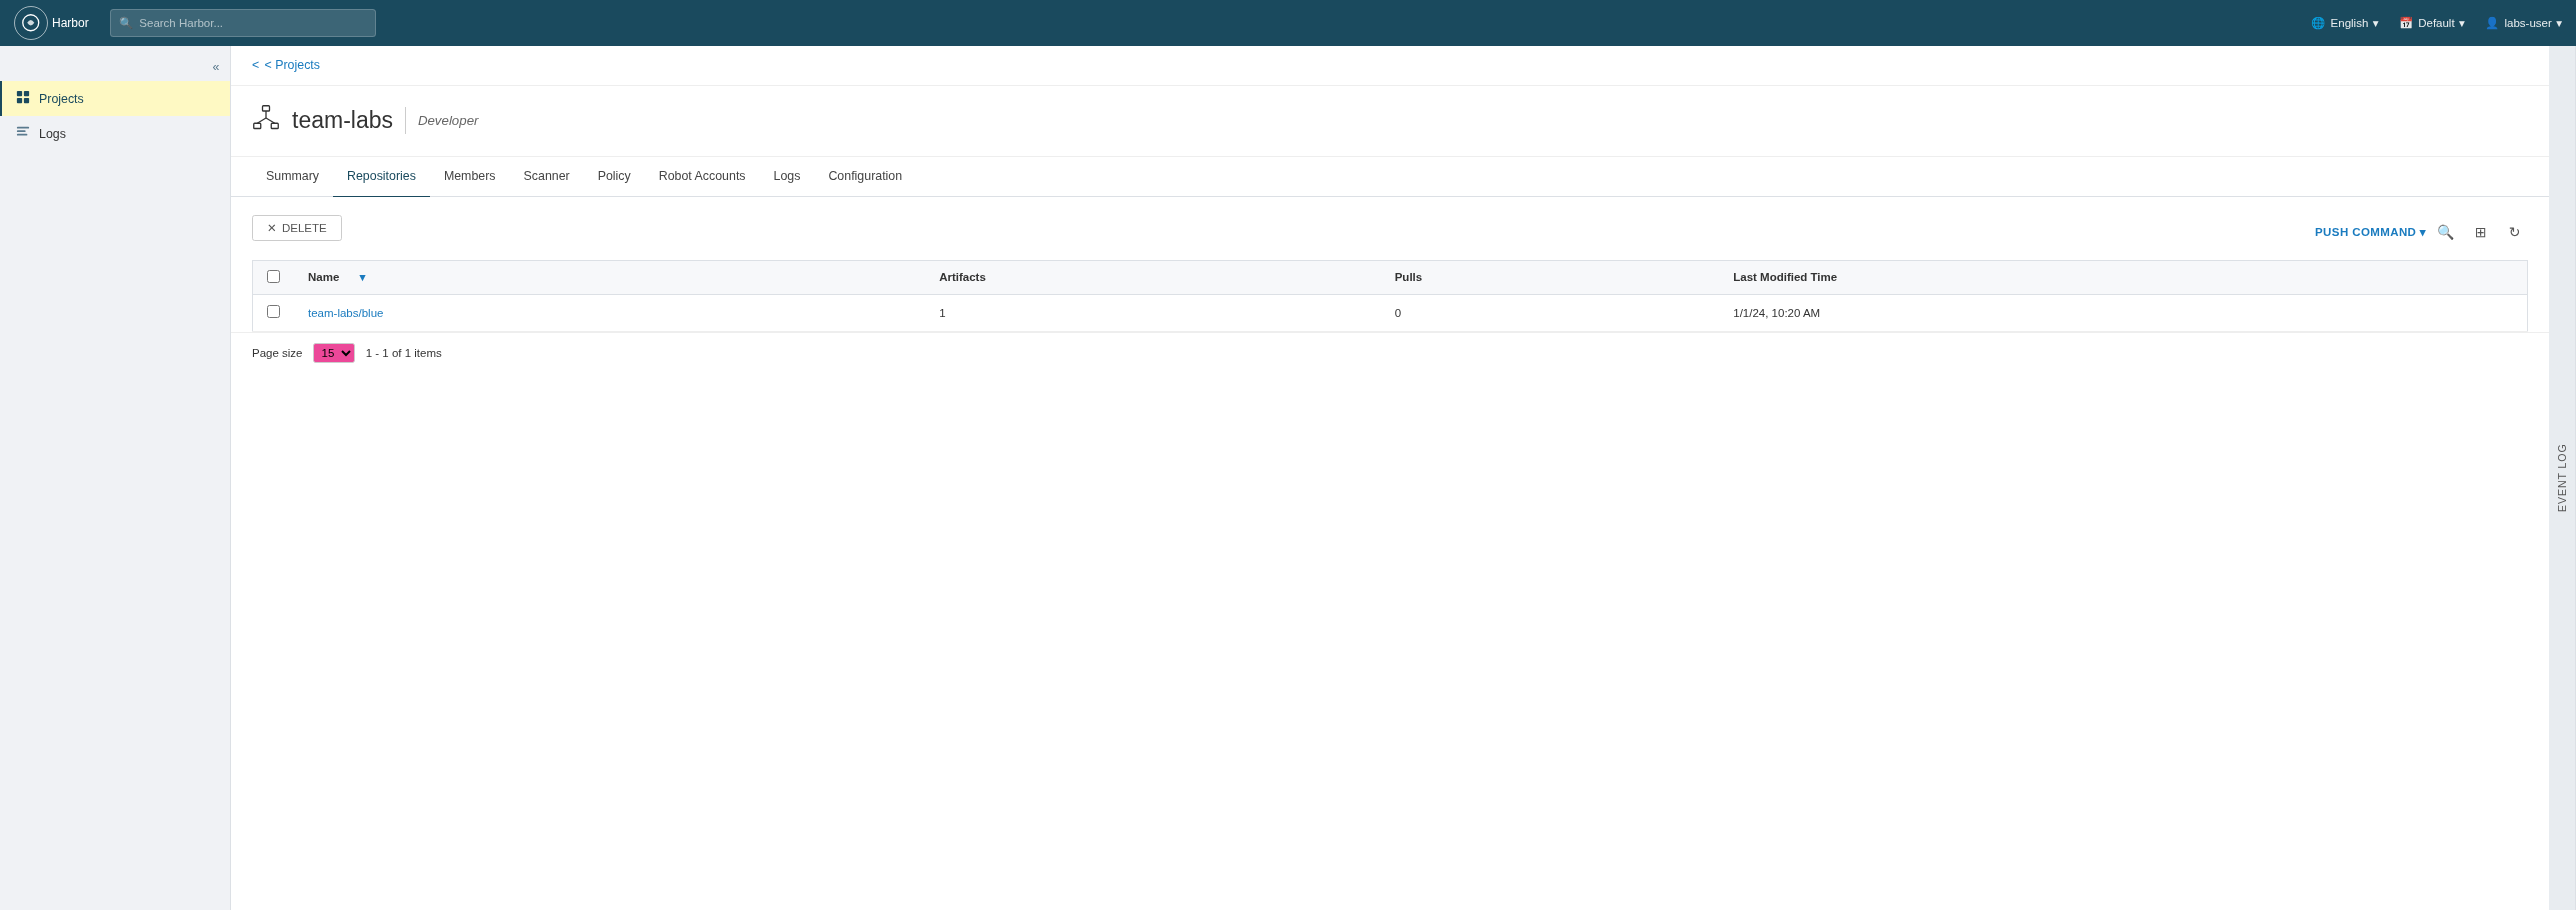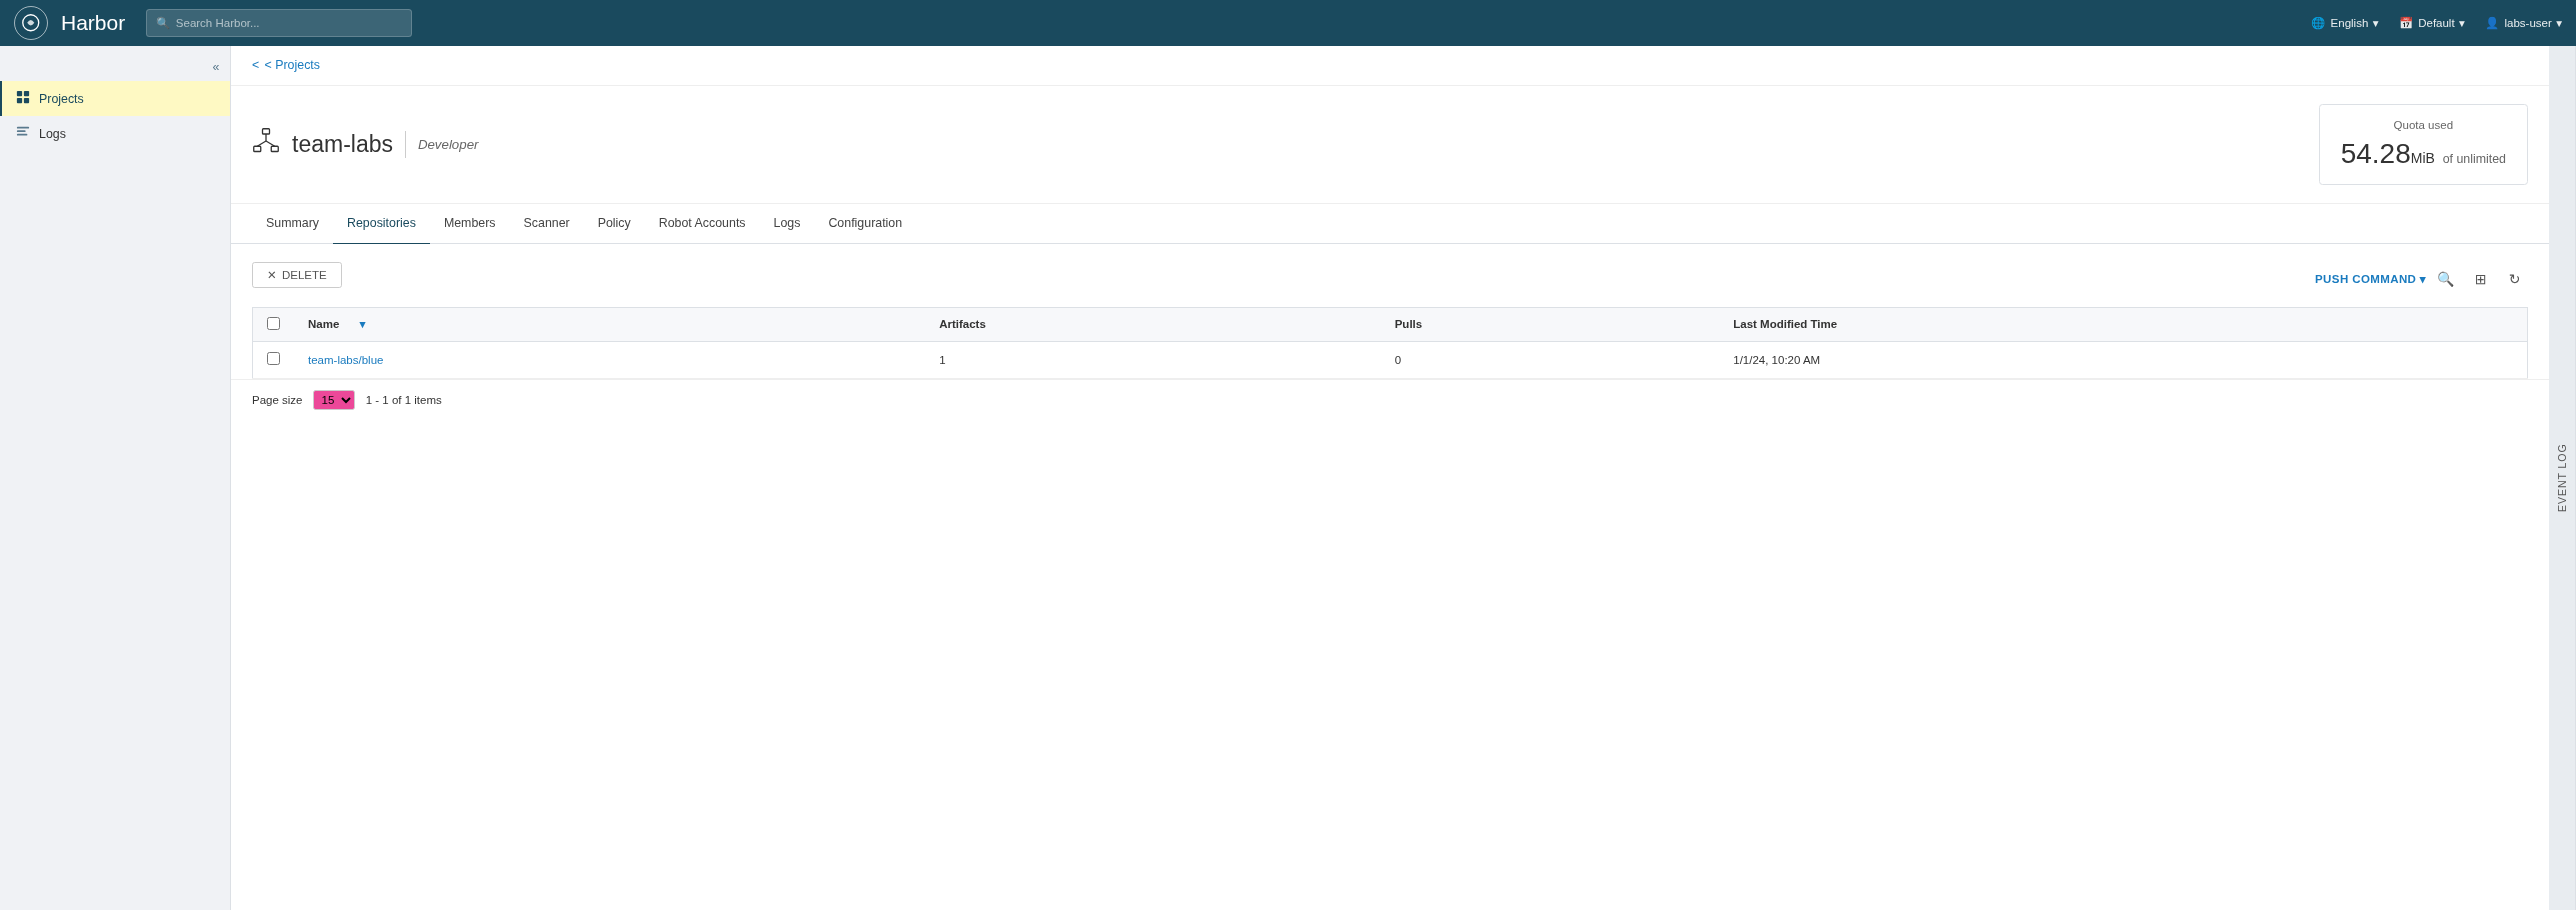--- a/index.html
+++ b/index.html
@@ -12,23 +12,23 @@
       height: 46px;
       display: flex;
       align-items: center;
       padding: 0 14px;
       flex-shrink: 0;
       gap: 14px;
     }
     .top-nav-logo {
       display: flex;
       align-items: center;
-      gap: 13px;
+      gap: 4px;
       color: white;
-      font-size: 21px;
+      font-size: 12px;
       font-weight: 500;
       text-decoration: none;
     }
     .logo-circle {
       width: 34px;
       height: 34px;
       border-radius: 50%;
       border: 1.8px solid rgba(255,255,255,0.6);
       display: flex;
       align-items: center;
@@ -437,27 +437,20 @@
             <line x1="16" y1="8" x2="16" y2="16"></line>
             <line x1="16" y1="16" x2="6" y2="22"></line>
             <line x1="16" y1="16" x2="26" y2="22"></line>
           </svg>
         </span>
         <span class="project-name">team-labs</span>
         <div class="project-role-divider"></div>
         <span class="project-role">Developer</span>
       </div>
       <div class="project-header-cards">
-        <div class="info-card">
-          <div class="info-card-label">Quota used</div>
-          <div class="info-card-value large">
-            <span>54.28</span><span class="unit">MiB</span>
-            <span class="suffix"> <span>of unlimited</span></span>
-          </div>
-        </div>
       </div>
     </div>
 
     <div class="tabs-bar">
       <div class="tab-item">Summary</div>
       <div class="tab-item active">Repositories</div>
       <div class="tab-item">Members</div>
       <div class="tab-item">Scanner</div>
       <div class="tab-item">Policy</div>
       <div class="tab-item">Robot Accounts</div>

